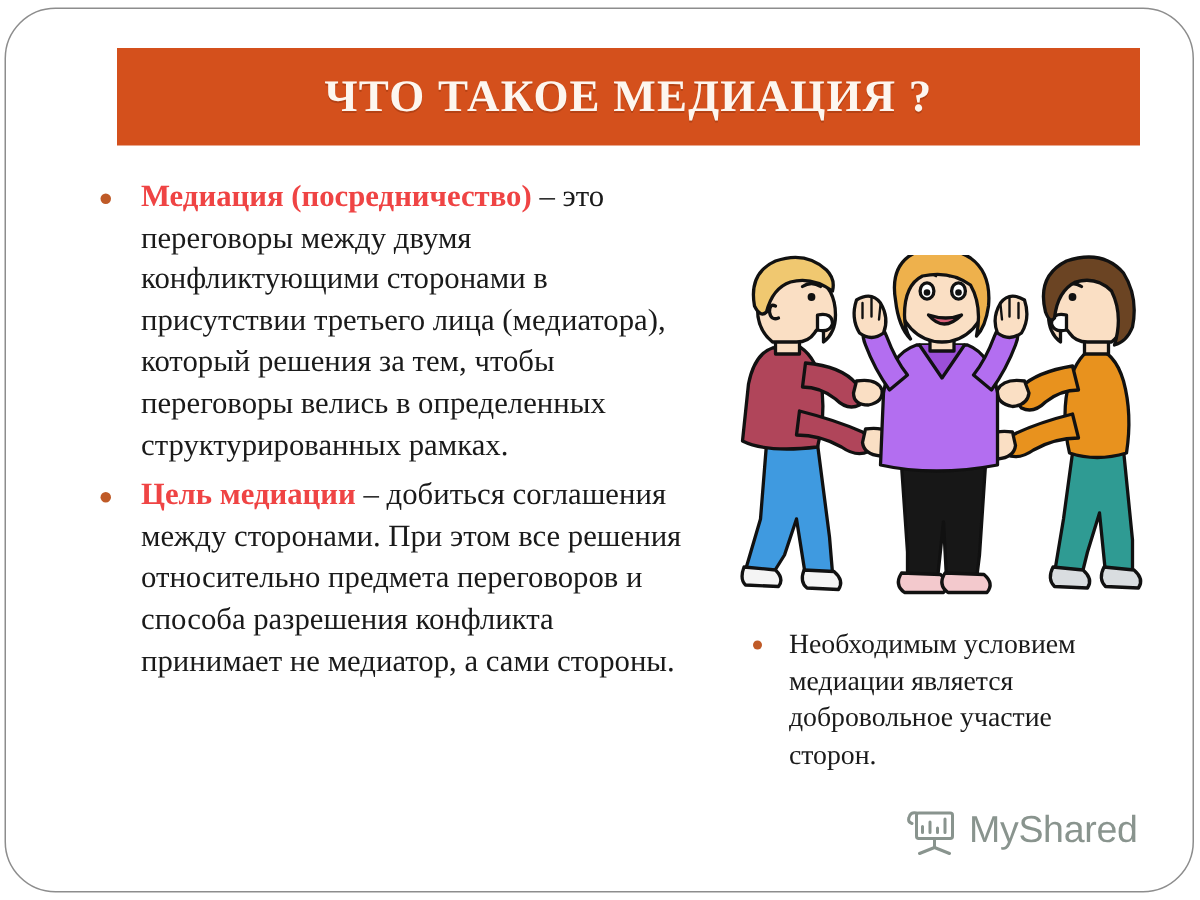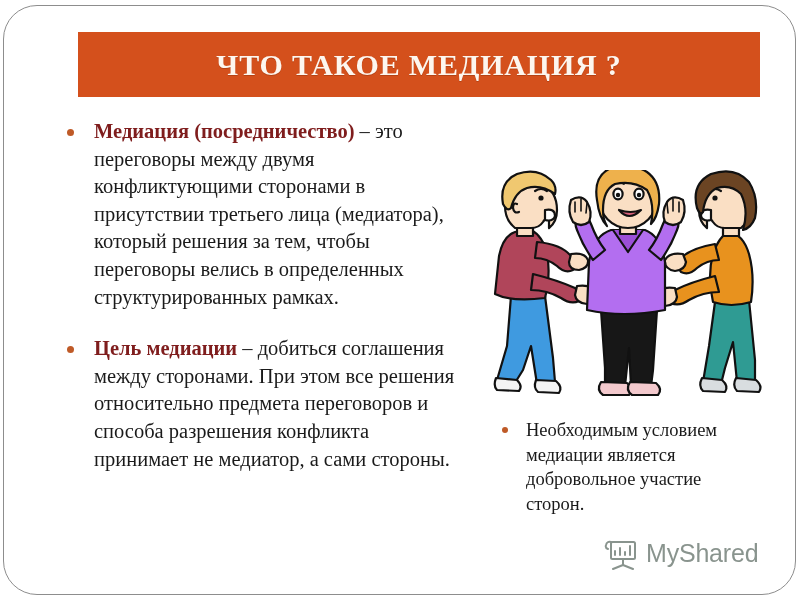--- a/index.html
+++ b/index.html
@@ -63,33 +63,33 @@
   }
   .bullet-para {
     position: relative;
     padding-left: 36px;
     font-family: "Liberation Serif", serif;
     font-size: 20.5px;
     line-height: 27.6px;
     color: #1a1a1a;
     text-align: left;
   }
-  .bullet-para + .bullet-para { margin-top: 24px; }
+  .bullet-para + .bullet-para { margin-top: 6px; }
   .bullet-dot {
     position: absolute;
     left: 9px;
     top: 11px;
     width: 7px;
     height: 7px;
     border-radius: 50%;
     background: #bf5a27;
   }
   .lead {
     font-weight: bold;
-    color: #7f1d1d;
+    color: #ef4444;
   }
 
   
   #right-column {
     position: absolute;
     left: 494px;
     top: 418px;
     width: 250px;
   }
   #right-column .bullet-para {

